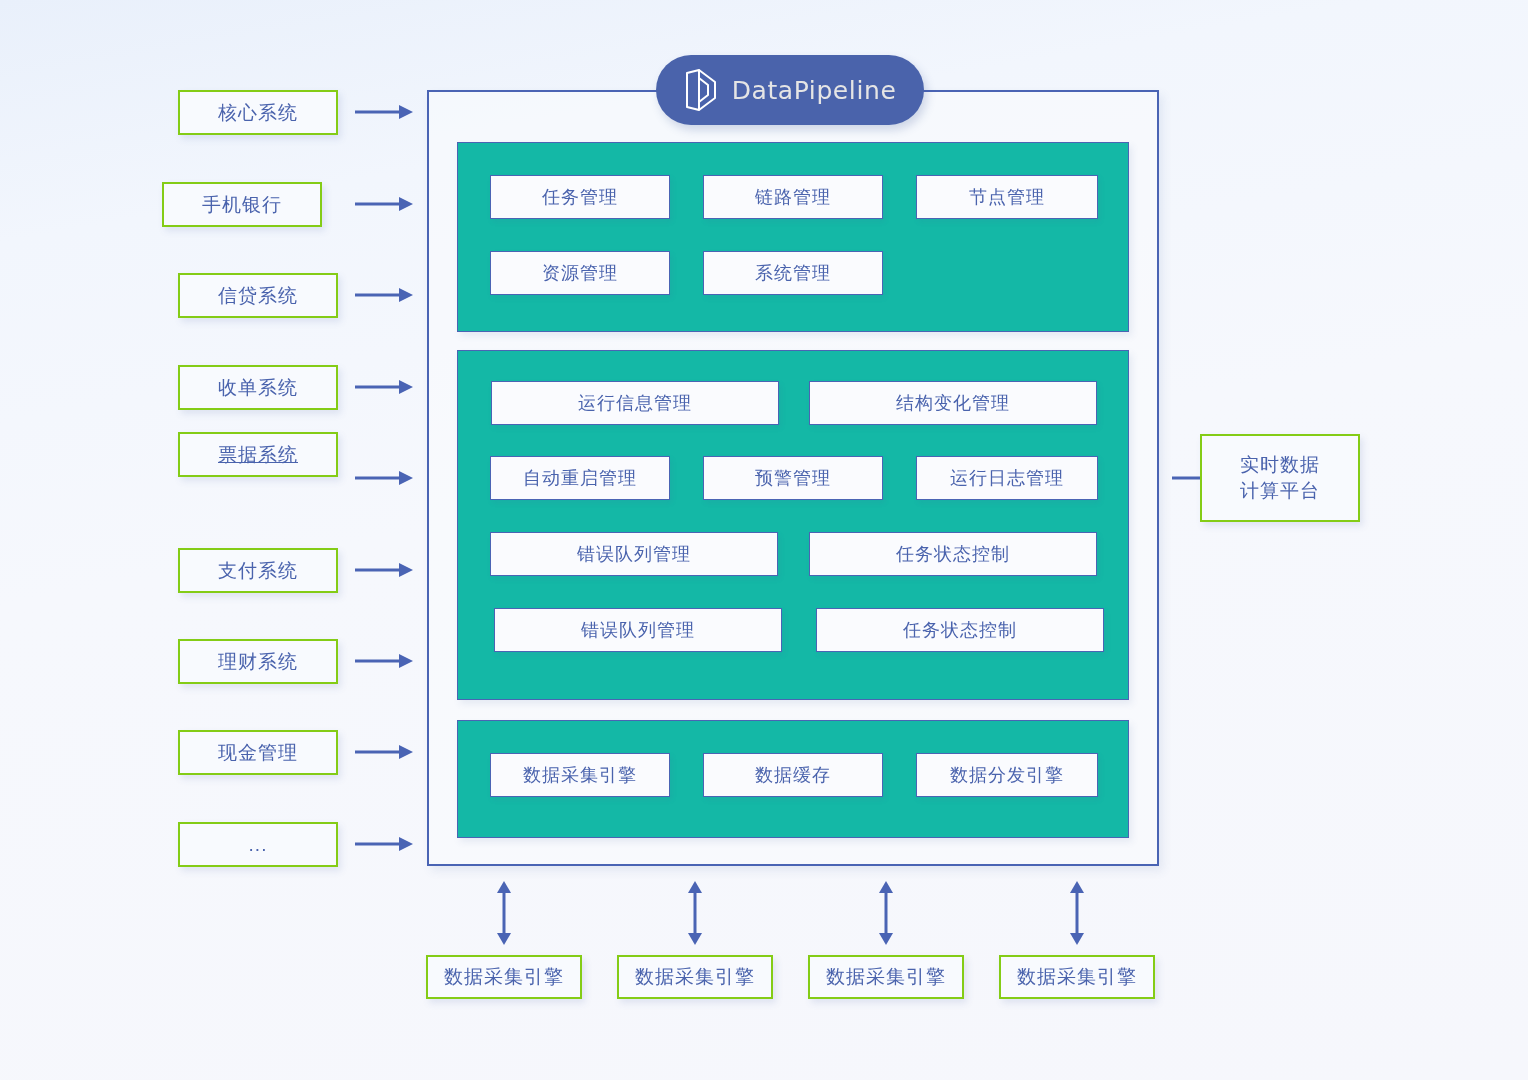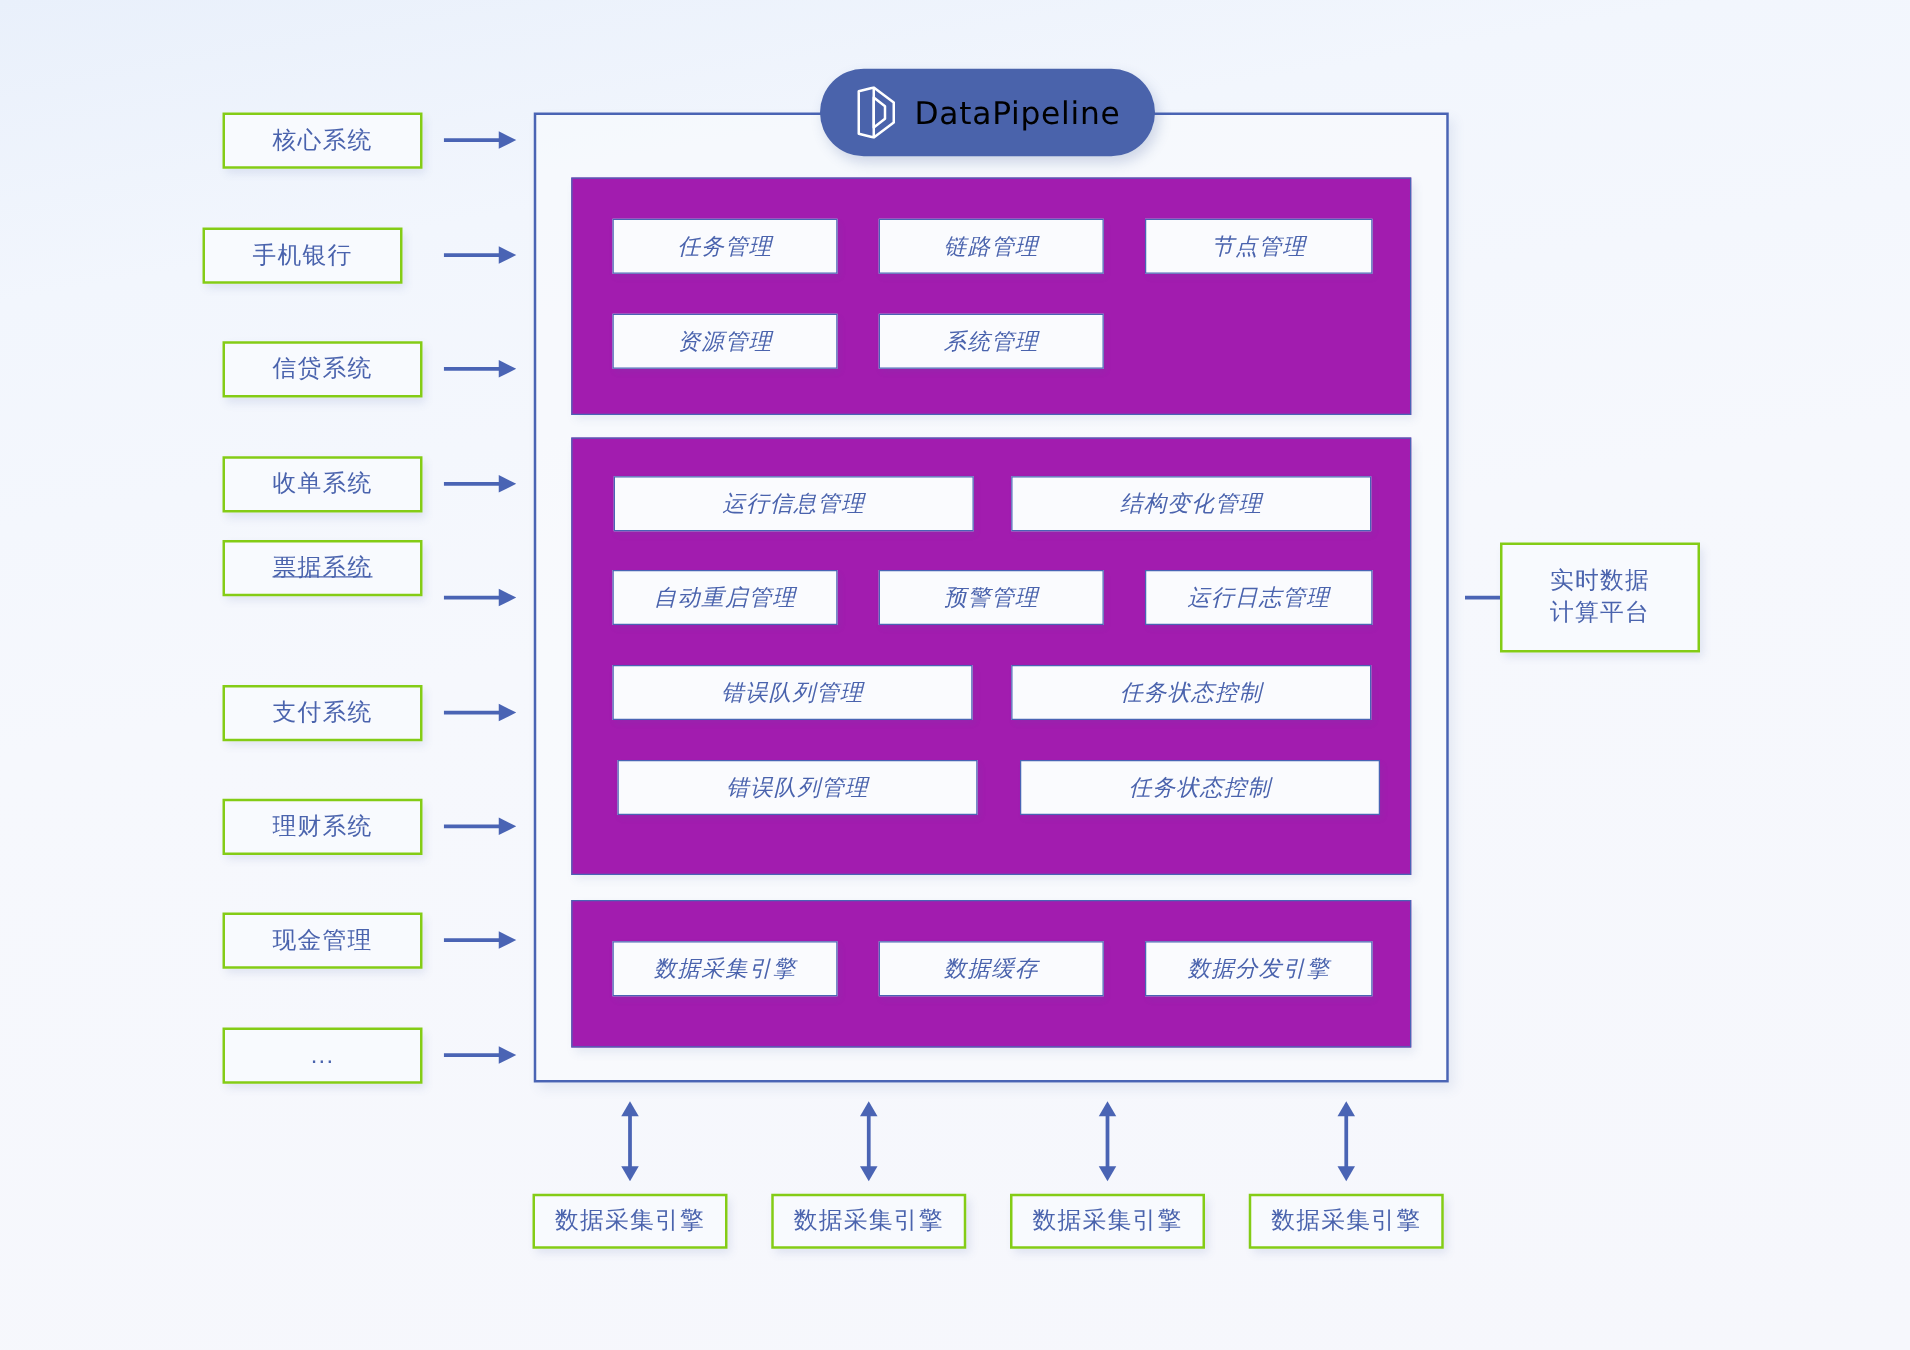--- a/index.html
+++ b/index.html
@@ -46,39 +46,38 @@
   
   #platform{
     position:absolute;left:427px;top:90px;width:732px;height:776px;
     border:2.5px solid #4a64b4;background:rgba(250,251,254,.55);
     box-sizing:border-box;
     box-shadow:4px 5px 9px rgba(70,95,160,.10);
   }
   .panel{
     position:absolute;
     border:1.6px solid #4a64b4;
-    background:#a21caf;
+    background:#14b8a6;
     box-sizing:border-box;
     box-shadow:3px 4px 7px rgba(70,95,160,.10);
-    font-style:italic;
   }
   #panel-mgmt{left:28px;top:50px;width:672px;height:190px;}
   #panel-ops{left:28px;top:258px;width:672px;height:350px;}
   #panel-engine{left:28px;top:628px;width:672px;height:118px;}
 
   
   #logo-pill{
     position:absolute;left:656px;top:55px;width:268px;height:70px;
     background:#4a63ab;border-radius:35px;
     display:flex;align-items:center;justify-content:center;gap:14px;
     box-shadow:3px 5px 10px rgba(60,85,150,.22);
     z-index:5;
   }
   #logo-pill .wordmark{
-    color:#000000;font-size:25px;letter-spacing:.6px;
+    color:#e5e5e5;font-size:25px;letter-spacing:.6px;
     font-family:"DejaVu Sans","Liberation Sans",sans-serif;
   }
 
   
   #out-box{left:1200px;top:434px;width:160px;height:88px;flex-direction:column;}
 
   
   .agent{width:156px;height:44px;top:955px;}
 </style>
 </head>

